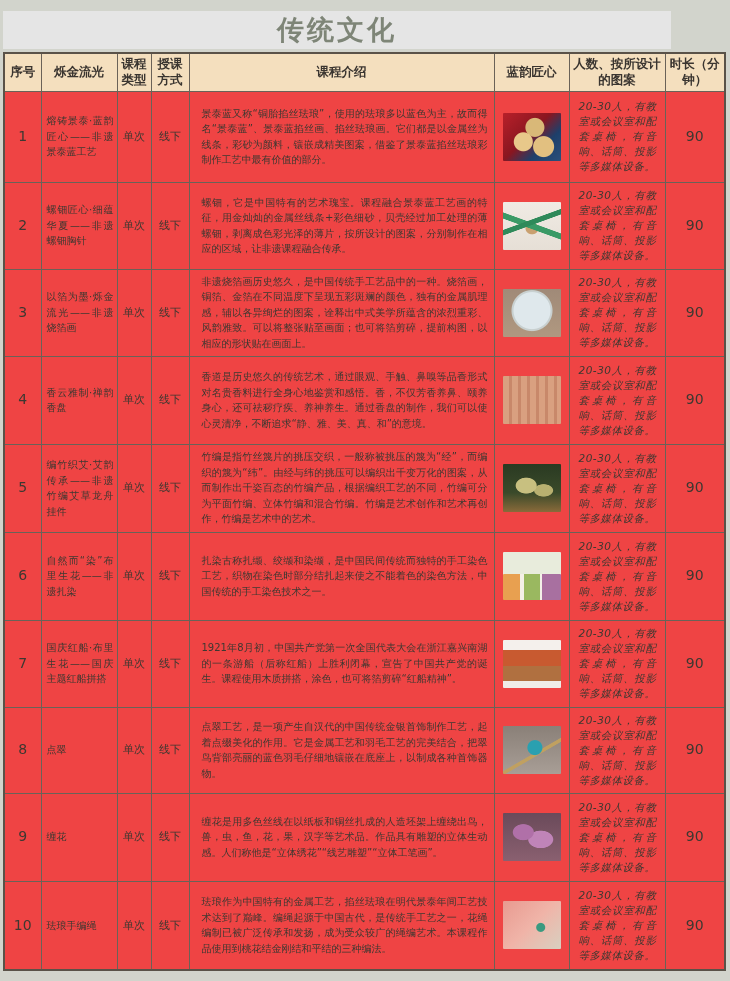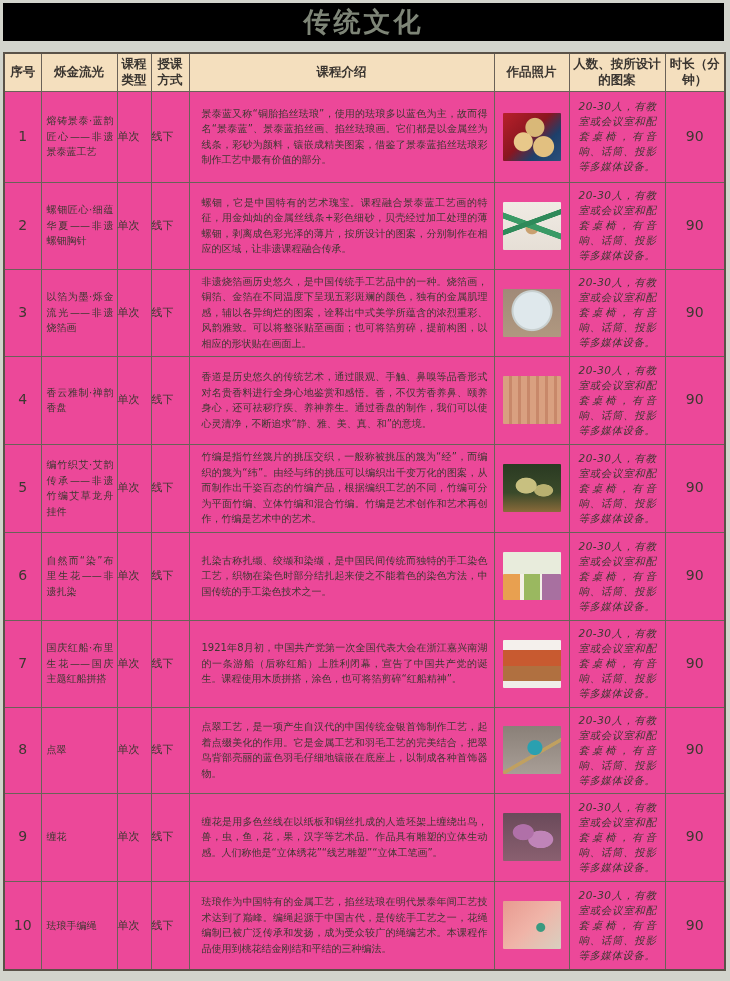--- a/index.html
+++ b/index.html
@@ -3,48 +3,48 @@
   <meta charset="utf-8">
   <style>
     * { box-sizing: border-box; margin: 0; padding: 0; }
     html, body {
       width: 730px; height: 981px; overflow: hidden;
       background: #d2d4cc;
       font-family: "DejaVu Sans", "Liberation Sans", sans-serif;
       color: #3a3530;
     }
     .title-bar {
-      position: absolute; left: 3px; top: 3px; width: 721px; height: 38px;
-      background: #000000;
+      position: absolute; left: 3px; top: 11px; width: 668px; height: 38px;
+      background: #e5e5e5;
       display: flex; align-items: center; justify-content: center;
     }
     .title-bar h1 {
       font-size: 27px; font-weight: bold; color: #7e8577;
       letter-spacing: 3px;
     }
     table.course-table {
       position: absolute; left: 3px; top: 52px; width: 721px;
       border-collapse: collapse; table-layout: fixed;
-      background: #ec4899;
+      background: #ef4444;
       border: 2px solid #5a5248;
     }
     .course-table th, .course-table td {
       border: 1px solid #6a6258;
       vertical-align: middle;
     }
     .course-table th {
       background: #f4dfbe;
       font-size: 12.5px; font-weight: bold; color: #3a3530;
       height: 38px; line-height: 16px; text-align: center;
       padding: 0 2px;
     }
     .course-table td { font-size: 10px; line-height: 15.5px; color: #3d3831; }
     td.idx { text-align: center; font-size: 14px; }
     td.name { padding: 0 3px 0 5px; text-align: justify; }
-    td.type, td.mode { font-size: 11px; }
+    td.type, td.mode { text-align: center; font-size: 11px; }
     td.intro { padding: 0 6px 0 12px; text-align: justify; font-size: 10px; line-height: 15.5px; }
     td.photo { text-align: center; padding: 0; }
     td.req { padding: 0 8px 0 9px; text-align: justify; font-size: 10.5px; line-height: 15px; letter-spacing: 0.5px; font-style: italic; }
     td.dur { text-align: center; font-size: 14px; }
     .ph {
       display: inline-block; width: 58px; height: 48px; border-radius: 1px;
       vertical-align: middle; position: relative; overflow: hidden;
     }
   </style>
 </head>
@@ -65,21 +65,21 @@
     <col style="width:96px">
     <col style="width:60px">
   </colgroup>
   <thead>
     <tr>
       <th>序号</th>
       <th>烁金流光</th>
       <th>课程类型</th>
       <th>授课方式</th>
       <th>课程介绍</th>
-      <th>作品照片</th>
+      <th>蓝韵匠心</th>
       <th>人数、按所设计的图案</th>
       <th>时长（分钟）</th>
     </tr>
   </thead>
   <tbody id="rows">
   <tr style="height: 91px;">
     <td class="idx">1</td>
     <td class="name">熔铸景泰·蓝韵匠心——非遗景泰蓝工艺</td>
     <td class="type">单次</td>
     <td class="mode">线下</td>

